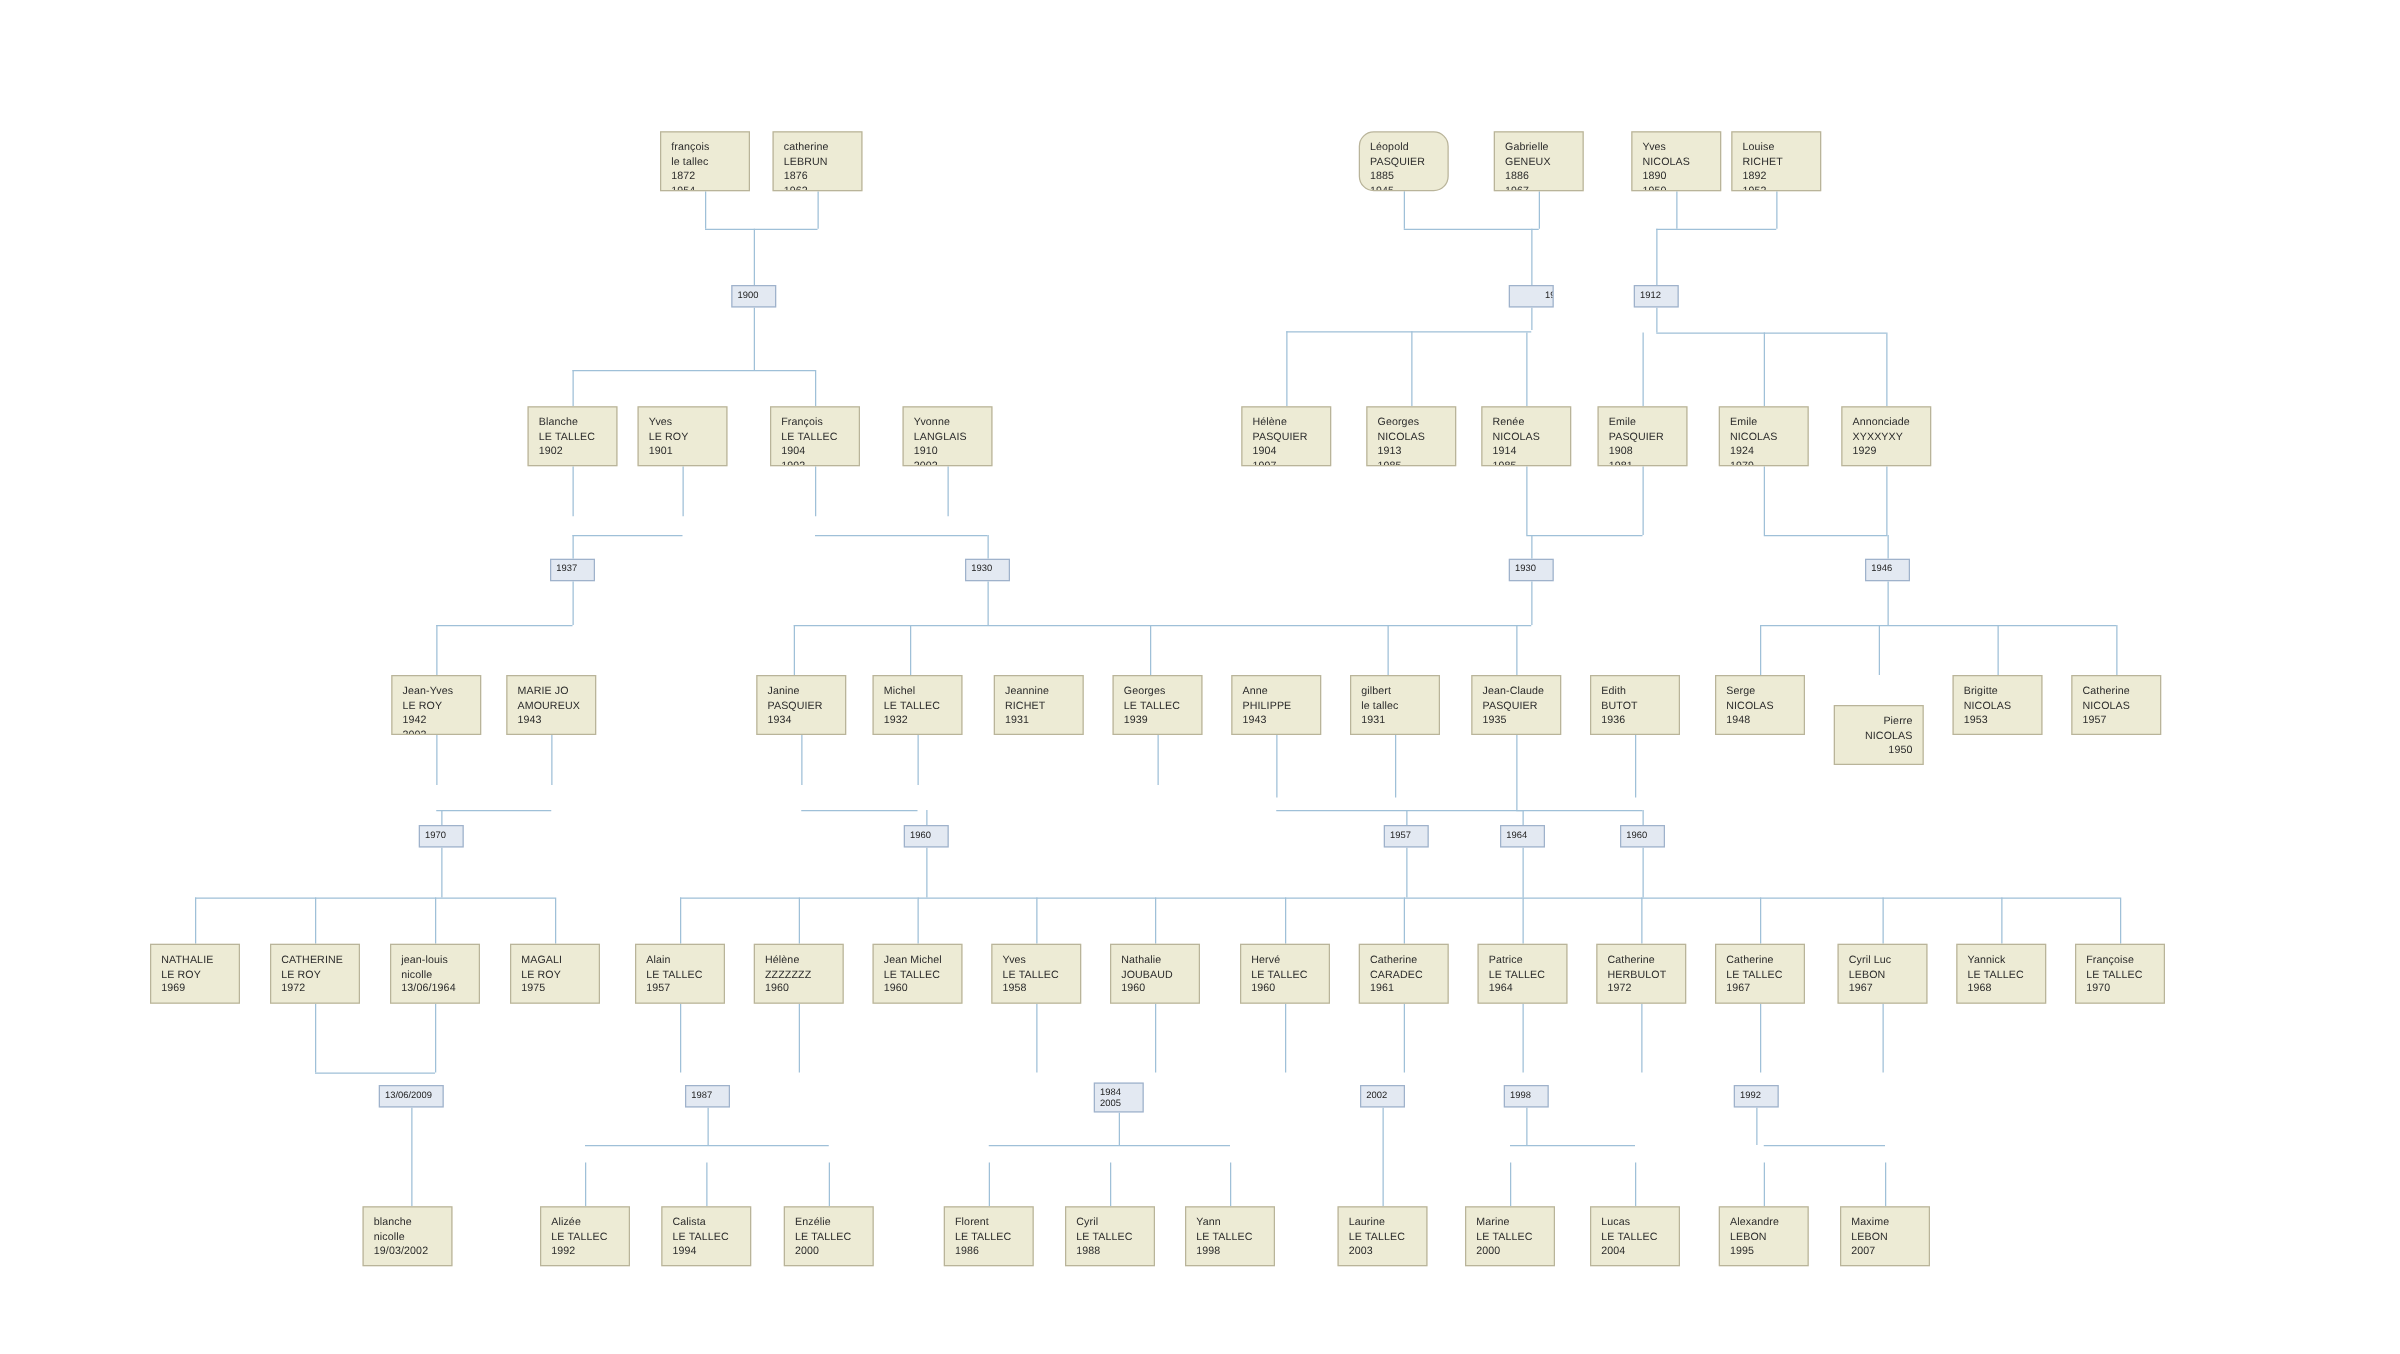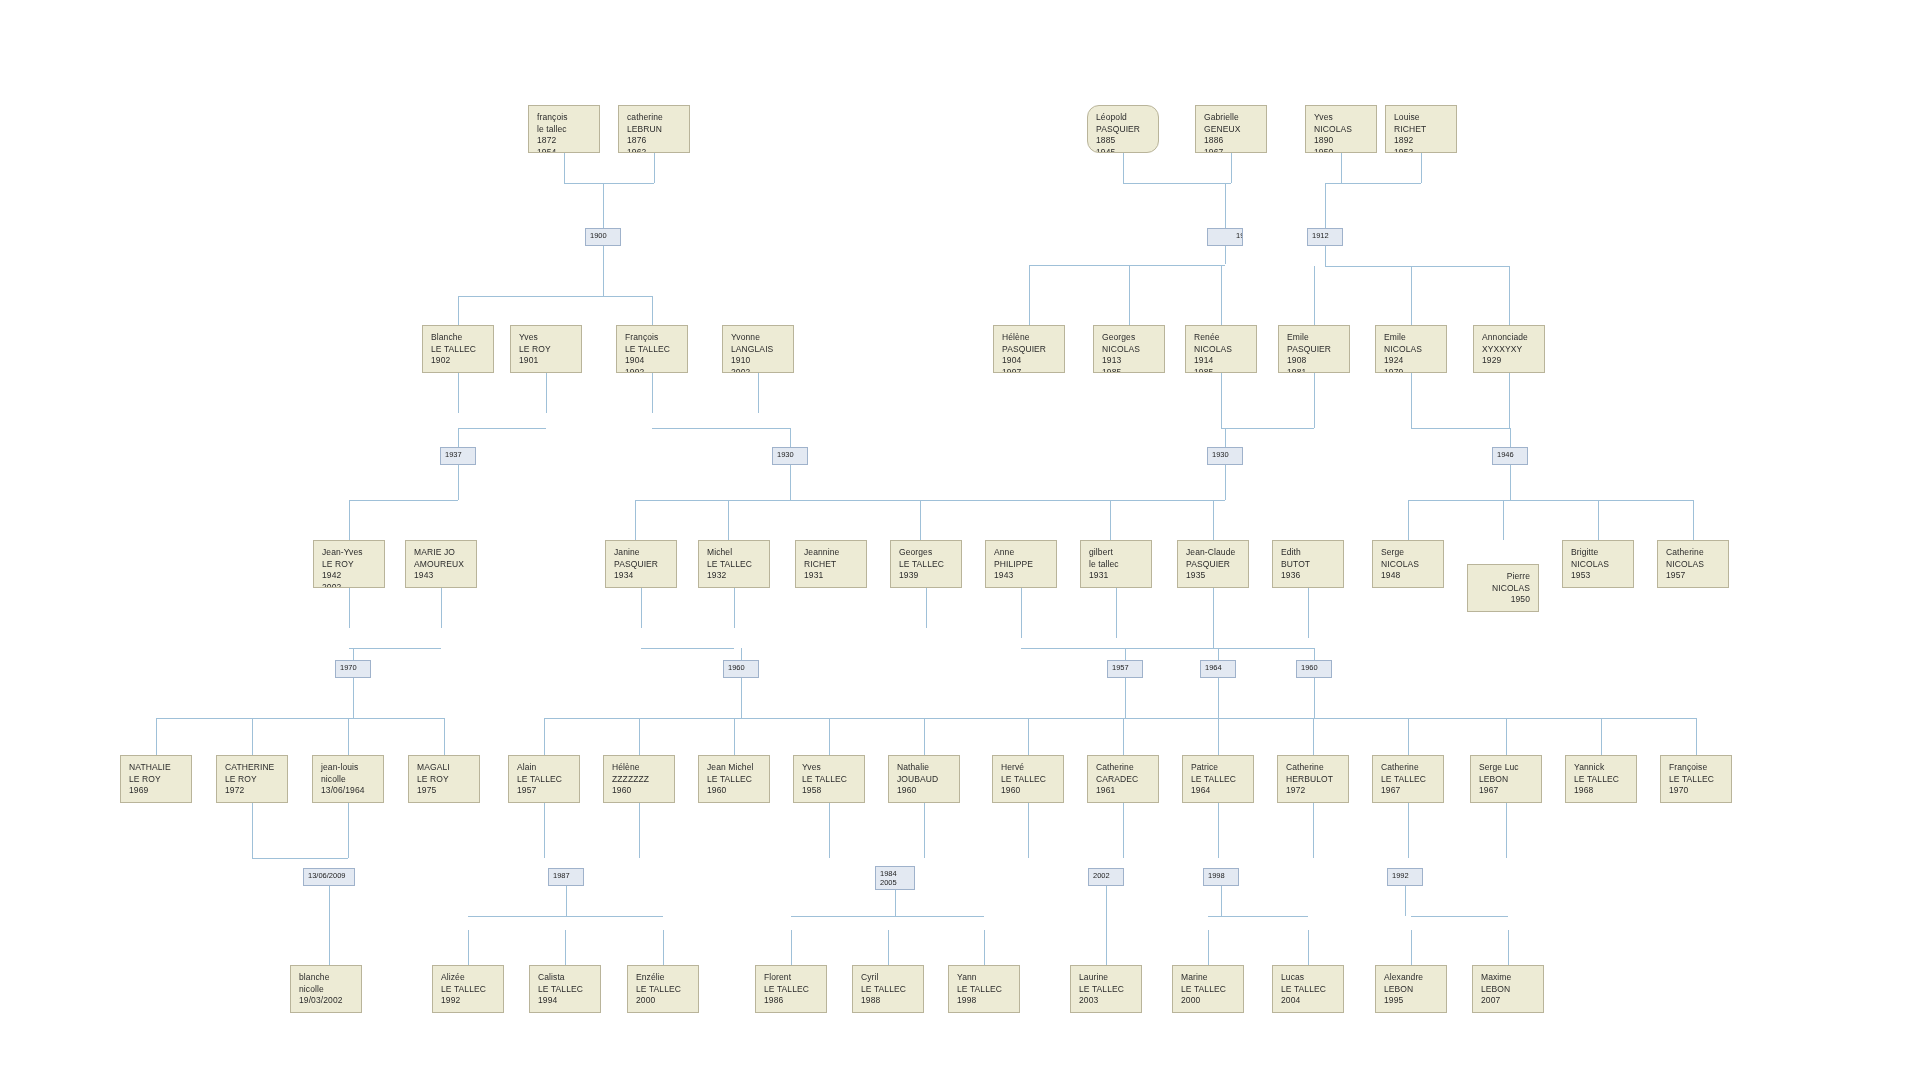--- a/index.html
+++ b/index.html
@@ -473,21 +473,21 @@
         <span class="ln ">Catherine</span>
         <span class="ln surname">HERBULOT</span>
         <span class="ln ">1972</span>
       </div>
       <div class="person" style="left: 1372px; top: 755px; width: 72px; height: 48px;">
         <span class="ln ">Catherine</span>
         <span class="ln surname">LE TALLEC</span>
         <span class="ln ">1967</span>
       </div>
       <div class="person" style="left: 1470px; top: 755px; width: 72px; height: 48px;">
-        <span class="ln ">Serge Luc</span>
+        <span class="ln ">Cyril Luc</span>
         <span class="ln surname">LEBON</span>
         <span class="ln ">1967</span>
       </div>
       <div class="person" style="left: 1565px; top: 755px; width: 72px; height: 48px;">
         <span class="ln ">Yannick</span>
         <span class="ln surname">LE TALLEC</span>
         <span class="ln ">1968</span>
       </div>
       <div class="person" style="left: 1660px; top: 755px; width: 72px; height: 48px;">
         <span class="ln ">Françoise</span>

